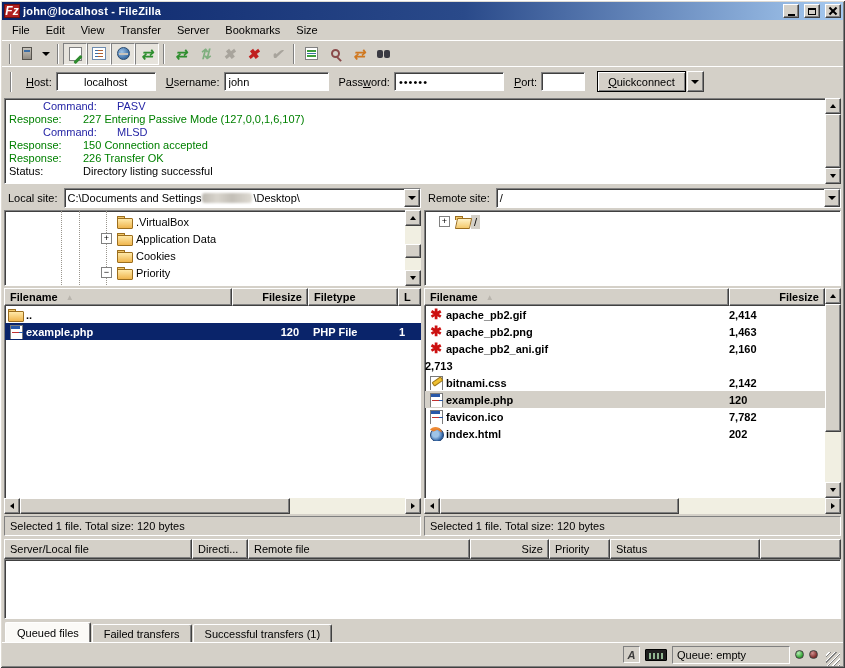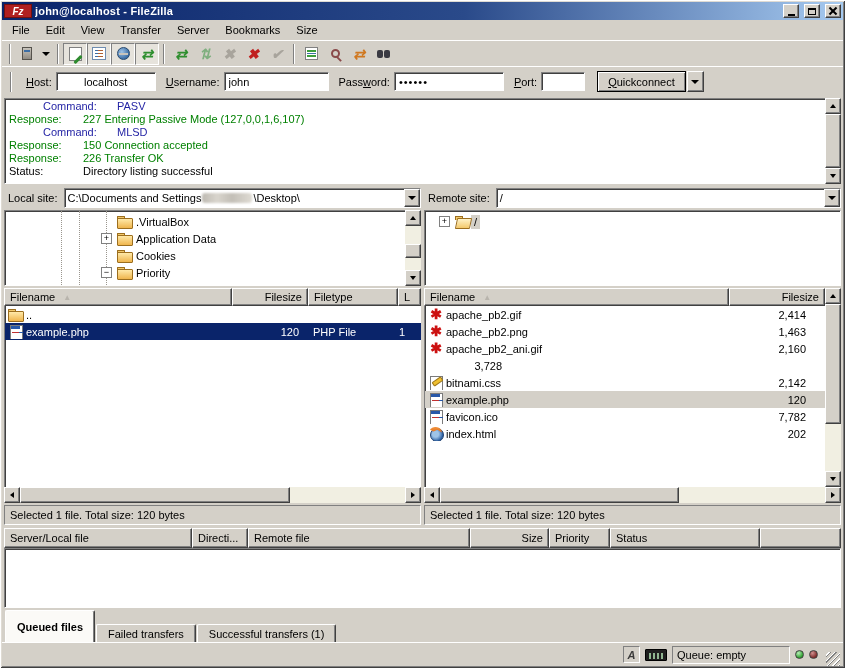--- a/index.html
+++ b/index.html
@@ -18,22 +18,22 @@
     display:flex; flex-direction:column;
   }
   
   .titlebar {
     height:18px; flex:0 0 18px;
     background:linear-gradient(90deg,#0A246A 0%,#2A4A8A 55%,#A6CAF0 100%);
     display:flex; align-items:center; padding:0 2px; gap:3px;
     color:#fff; font-weight:bold;
   }
   .fz-logo {
-    width:28px; height:14px; background:#B02020; color:#fff;
-    font-size:10px; font-weight:bold; font-style:italic;
+    width:16px; height:14px; background:#B02020; color:#fff;
+    font-size:12px; font-weight:bold; font-style:italic;
     display:flex; align-items:center; justify-content:center;
     border:1px solid #701010;
   }
   .title-text { flex:1; white-space:nowrap; overflow:hidden; font-size:11px; letter-spacing:.2px; }
   .winbtn {
     width:16px; height:14px; background:#D4D0C8;
     border:1px solid #fff; border-right-color:#404040; border-bottom-color:#404040;
     box-shadow: inset -1px -1px 0 #808080;
     display:flex; align-items:center; justify-content:center; position:relative;
   }
@@ -174,55 +174,55 @@
   .icon-html::before { content:""; position:absolute; left:2px; top:1px; width:12px; height:12px; border-radius:50%;
     background:radial-gradient(circle at 38% 42%, #9FC4E8 0 30%, #2B5FA3 72%); border:1px solid #1C3E6E; }
   .icon-html::after { content:""; position:absolute; left:1px; top:0; width:13px; height:6px; border-radius:7px 7px 0 0;
     background:linear-gradient(#F29440,#E06910); clip-path:polygon(0 0,100% 0,100% 100%,65% 55%,35% 85%,0 45%); }
   .icon-css::before { content:""; position:absolute; left:2px; top:0; width:11px; height:13px; background:#fff; border:1px solid #7A7A7A; }
   .icon-css::after { content:""; position:absolute; left:4px; top:3px; width:9px; height:3px;
     background:#F0C030; border:1px solid #A07818; transform:rotate(-35deg); border-radius:1px; }
   .icon-apache { font-size:14px; line-height:13px; color:#CC1111; text-align:center; font-weight:bold; }
   .icon-apache::before { content:"✱"; }
   
-  .list { flex:1 1 auto; display:flex; flex-direction:column; min-height:0; margin-top:2px; }
+  .list { flex:1 1 auto; display:flex; flex-direction:column; min-height:0; margin-top:2px;font-weight:bold; }
   .list-main { flex:1 1 auto; display:flex; min-height:0; }
   .list-col { flex:1; display:flex; flex-direction:column; min-width:0; }
   .list-header { flex:0 0 18px; display:flex; background:#D4D0C8; }
   .hcell { background:#D4D0C8; border:1px solid; border-color:#fff #404040 #404040 #fff;
     box-shadow: inset -1px -1px 0 #808080; padding:1px 5px; display:flex; align-items:center;
     white-space:nowrap; overflow:hidden; }
   .hcell .sort { margin-left:8px; color:#B8B4AC; font-size:8px; }
   .list-body { flex:1; background:#fff; overflow:hidden;
     border:1px solid #808080; border-top:none; border-right:none; border-bottom:none;
     box-shadow: inset 1px 0 0 #404040; }
   .lrow { height:17px; display:flex; align-items:center; white-space:nowrap; }
   .lrow.sel-navy { background:#0A246A; color:#fff; }
   .lrow.sel-gray { background:#D4D0C8; }
   .c-name { display:flex; align-items:center; gap:2px; padding-left:3px; overflow:hidden; }
   .local .c-name { width:228px; flex:0 0 228px; }
   .local .c-size { width:76px; flex:0 0 76px; text-align:right; padding-right:10px; }
   .local .c-type { width:90px; flex:0 0 90px; padding-left:4px; }
   .local .c-mod  { flex:1; overflow:hidden; }
   .remote .c-name { flex:1; }
-  .remote .c-size { width:96px; flex:0 0 96px; text-align:right; padding-right:19px; }
+  .remote .c-size { width:96px; flex:0 0 96px; text-align:left; padding-right:19px; }
   .pane-status { flex:0 0 20px; margin-top:2px; display:flex; align-items:center; padding:0 5px;
     border:1px solid #808080; border-right-color:#fff; border-bottom-color:#fff; background:#D4D0C8; }
   
   .queue-header { flex:0 0 20px; display:flex; margin:0 2px; }
   .qh-c1{ width:188px; flex:0 0 188px; } .qh-c2{ width:56px; flex:0 0 56px; }
   .qh-c3{ width:222px; flex:0 0 222px; } .qh-c4{ width:79px; flex:0 0 79px; justify-content:flex-end; }
   .qh-c5{ width:61px; flex:0 0 61px; } .qh-c6{ width:150px; flex:0 0 150px; } .qh-c7{ flex:1; }
   .queue-body { flex:0 0 60px; margin:0 2px; background:#fff;
     border:1px solid #808080; border-right-color:#fff; border-bottom-color:#fff; box-shadow: inset 1px 1px 0 #404040; }
   .tabs { flex:0 0 23px; display:flex; align-items:flex-end; padding:2px 0 0 3px; }
   .tab { height:18px; padding:0 11px; margin-right:1px; display:flex; align-items:center;
     background:#D4D0C8; border:1px solid #fff; border-right-color:#404040; border-bottom:none;
     border-radius:2px 2px 0 0; box-shadow: inset -1px 0 0 #808080; color:#000; }
-  .tab.active { height:32px; background:#FBFAF7; font-weight:bold; }
+  .tab.active { height:20px; background:#FBFAF7; font-weight:normal; }
   
   .statusbar { flex:0 0 24px; display:flex; align-items:center; justify-content:flex-end;
     gap:5px; padding:0 3px; border-top:1px solid #fff; }
   .sb-ascii { width:17px; height:17px; background:#D4D0C8; border:1px solid #808080; border-right-color:#fff; border-bottom-color:#fff;
     display:flex; align-items:center; justify-content:center; font-weight:bold; font-style:italic; color:#3A3A3A; font-size:11px; }
   .sb-badge { width:22px; height:12px; background:#1E1E1E; border:1px solid #000; border-radius:1px;
     background-image:repeating-linear-gradient(90deg,#8FB58F 0 2px,#1E1E1E 2px 4px); background-size:14px 6px;
     background-position:3px 3px; background-repeat:no-repeat; }
   .sb-queue { width:118px; height:18px; display:flex; align-items:center; padding:0 4px;
     background:#D4D0C8; border:1px solid #808080; border-right-color:#fff; border-bottom-color:#fff; }
@@ -545,21 +545,21 @@
                   <span class="c-size">1,463</span>
                 </div>
               <div class="lrow">
                   <span class="c-name">
                     <span class="file-icon icon-apache"></span>
                     <span>apache_pb2_ani.gif</span>
                   </span>
                   <span class="c-size">2,160</span>
                 </div>
               <div class="lrow">
-                  <span class="c-size">3,728</span>
+                  <span class="c-size">2,713</span>
                 </div>
               <div class="lrow">
                   <span class="c-name">
                     <span class="file-icon icon-css"></span>
                     <span>bitnami.css</span>
                   </span>
                   <span class="c-size">2,142</span>
                 </div>
               <div class="lrow sel-gray">
                   <span class="c-name">

